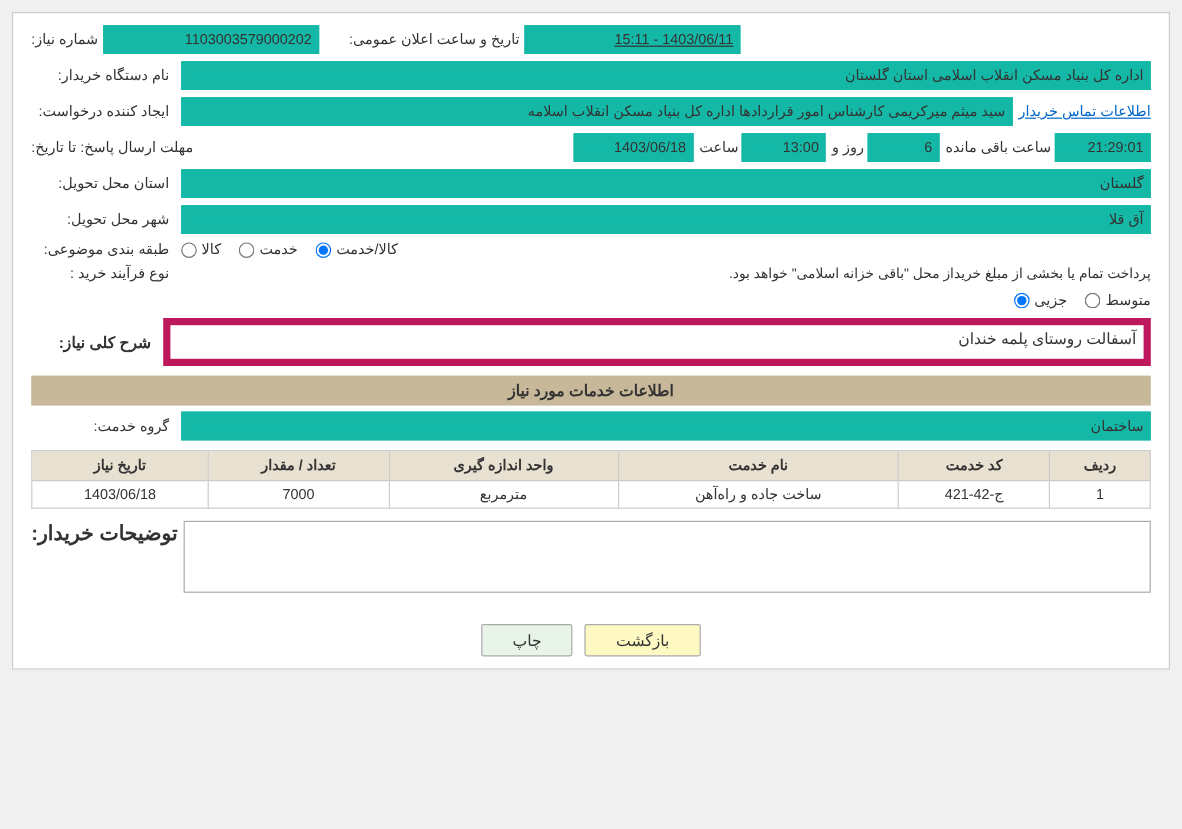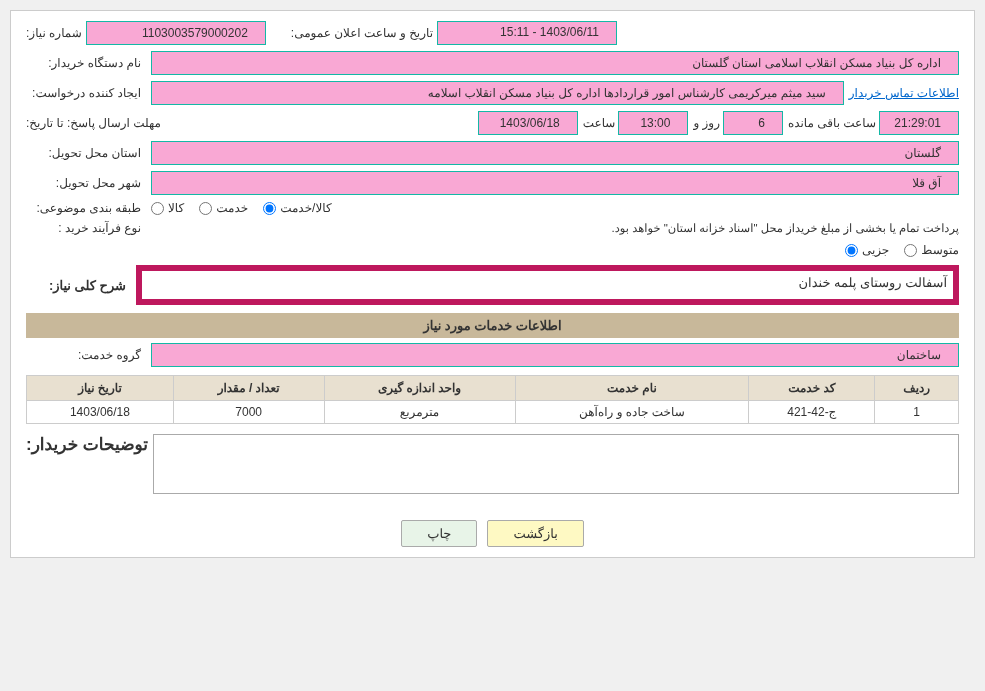--- a/index.html
+++ b/index.html
@@ -39,23 +39,23 @@
     }
     .label-cell {
       color: #333;
       white-space: nowrap;
       min-width: 120px;
       text-align: right;
       padding-right: 5px;
       font-size: 12px;
     }
     .input-box {
-      border: 1px solid #14b8a6;
-      background: #f9a8d4;
-      padding: 3px 17px;
+      border: 6px solid #14b8a6;
+      background: #14b8a6;
+      padding: 3px 0;
       height: 24px;
       font-family: Tahoma, Arial, sans-serif;
       font-size: 12px;
       direction: rtl;
       text-align: right;
     }
     .input-full { flex: 1; }
     .input-medium { width: 180px; }
     .input-xsmall { width: 60px; }
     .date-announce-row {
@@ -221,21 +221,21 @@
 <body>
 
 <div class="page-wrapper">
   <div class="main-container">
 
 
     <div class="content-area">
 
       <div class="date-announce-row">
         <div class="field-group-inline">
-          <span class="input-box input-medium" style="display:inline-flex;">
+          <span class="input-box input-medium" style="display:inline-flex;align-items:center;text-decoration:underline;">
             <span>1403/06/11 - 15:11</span>
           </span>
           <span class="inline-label">تاریخ و ساعت اعلان عمومی:</span>
         </div>
         <div class="field-group-inline" style="margin-right:20px;">
           <span class="input-box input-medium" style="display:inline-flex;align-items:center;">
             <span>1103003579000202</span>
           </span>
           <span class="inline-label">شماره نیاز:</span>
         </div>
@@ -322,21 +322,21 @@
               <span>کالا</span>
               <input type="radio" name="category" value="kala" style="">
             </label>
           </div>
         </div>
         <span class="label-cell">طبقه بندی موضوعی:</span>
       </div>
 
       <div class="info-row" style="align-items:flex-start;">
         <div style="flex:1; display:flex; align-items:flex-start; flex-direction:column; gap:3px;">
-          <p class="note-text">پرداخت تمام یا بخشی از مبلغ خریداز محل "اسناد خزانه استان" خواهد بود.</p>
+          <p class="note-text">پرداخت تمام یا بخشی از مبلغ خریداز محل "باقی خزانه اسلامی" خواهد بود.</p>
           <div class="radio-group">
             <label class="radio-item">
               <span>متوسط</span>
               <input type="radio" name="purchase" value="motawaset" style="">
             </label>
             <label class="radio-item">
               <span>جزیی</span>
               <input type="radio" name="purchase" value="jozee" checked="" style="">
             </label>
           </div>

